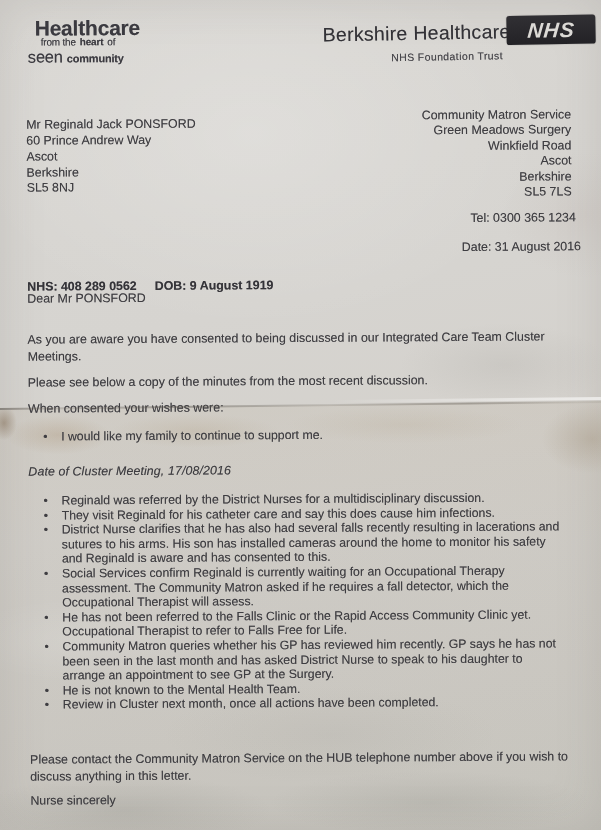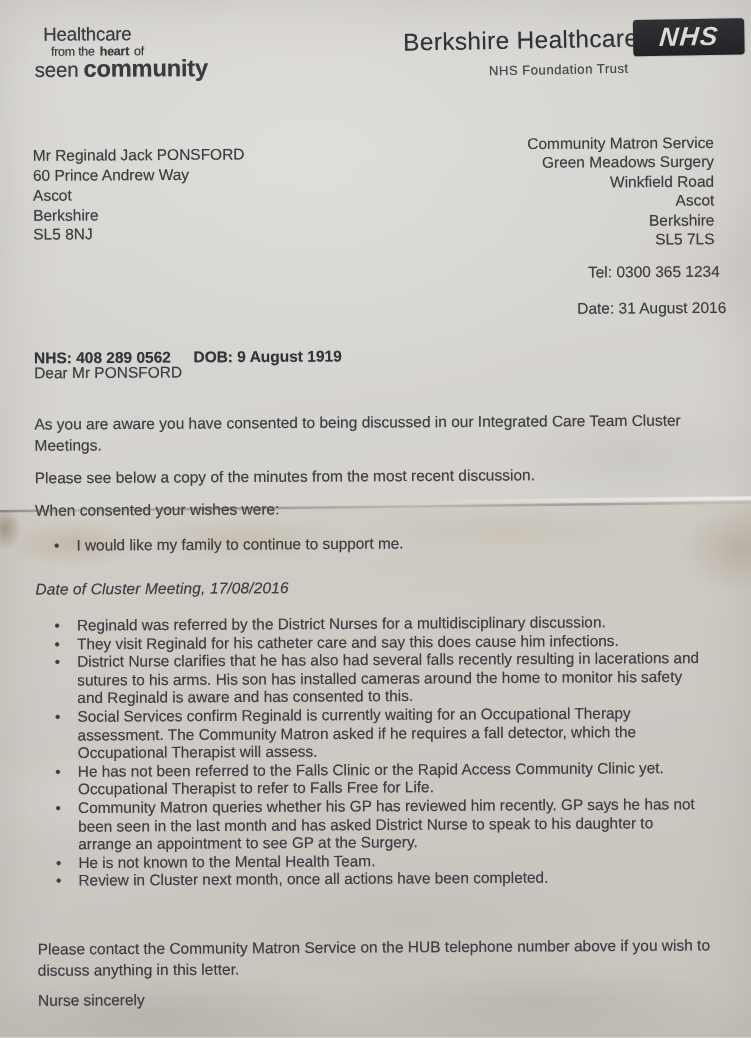--- a/index.html
+++ b/index.html
@@ -50,26 +50,26 @@
   }
   .letter{
     position:absolute;inset:0;color:#3e3d41;z-index:2;
     transform:rotate(-0.35deg);transform-origin:300px 415px;
     font-size:12.4px;
     text-shadow:0 0 0.6px rgba(62,61,65,0.5);
   }
   .abs{position:absolute;}
   
   .logo-left{top:20px;left:30px;color:#3b3a40;line-height:14px;letter-spacing:-0.2px;}
-  .logo-l1{font-weight:normal;font-size:15px;padding-left:7px;}
+  .logo-l1{font-weight:bold;font-size:21px;padding-left:7px;}
   .logo-l2{font-size:10px;padding-left:13px;}
   .logo-l3{font-size:16.5px;}
   .logo-bold{font-weight:bold;}
   .mr4{margin-right:4px;} .ml4{margin-left:4px;}
-  .logo-l3 .logo-bold{font-size:19px;}
+  .logo-l3 .logo-bold{font-size:11px;}
   
   .header-right{top:18px;left:325px;width:273px;height:52px;transform:rotate(-0.7deg);}
   .trust-name{position:absolute;top:4px;left:0;font-size:19.5px;letter-spacing:0.3px;color:#333237;white-space:nowrap;}
   .trust-sub{position:absolute;top:33px;right:93px;font-size:10.5px;letter-spacing:0.4px;color:#46454a;white-space:nowrap;}
   .nhs-logo{
     position:absolute;top:0;right:0;width:89px;height:29px;border-radius:3px;
     background:linear-gradient(180deg,#313034,#232226);
     display:flex;align-items:center;justify-content:center;
     box-shadow:0 0 1px rgba(40,40,40,0.6);
   }

